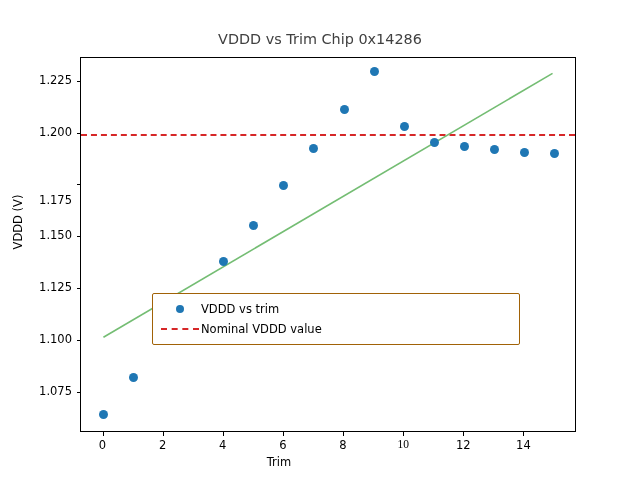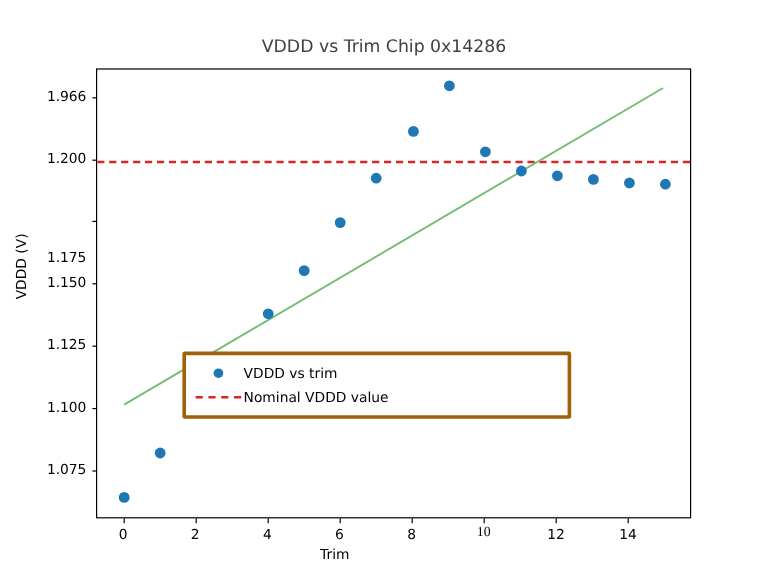--- a/index.html
+++ b/index.html
@@ -126,23 +126,23 @@
     top: 0;
     width: 100%;
     height: 100%;
     overflow: visible;
   }
   
   #legend {
     position: absolute;
     left: 152px;
     top: 293px;
-    width: 324px;
+    width: 368px;
     background: #ffffff;
-    border: 3px solid #a16207;
+    border: 1px solid #a16207;
     border-radius: 2px;
     padding: 5px 6px 5px 6px;
     box-sizing: border-box;
   }
   .legend-row {
     display: flex;
     align-items: center;
     height: 20px;
   }
   .legend-handle {
@@ -211,25 +211,25 @@
       <div class="xticklabel" style="left: 523.394px;">14</div>
       <div class="ytick" style="top: 391.599px;"></div>
       <div class="yticklabel" style="top: 391.599px;">1.075</div>
       <div class="ytick" style="top: 339.804px;"></div>
       <div class="yticklabel" style="top: 339.804px;">1.100</div>
       <div class="ytick" style="top: 288.008px;"></div>
       <div class="yticklabel" style="top: 288.008px;">1.125</div>
       <div class="ytick" style="top: 236.213px;"></div>
       <div class="yticklabel" style="top: 236.213px;">1.150</div>
       <div class="ytick" style="top: 184.417px;"></div>
-      <div class="yticklabel" style="top: 187px; margin-top: 20px;">1.175</div>
+      <div class="yticklabel" style="top: 173px; margin-top: 20px;">1.175</div>
       <div class="ytick" style="top: 132.622px;"></div>
       <div class="yticklabel" style="top: 132.622px;">1.200</div>
       <div class="ytick" style="top: 80.826px;"></div>
-      <div class="yticklabel" style="top: 80.826px;">1.966</div>
+      <div class="yticklabel" style="top: 80.826px;">1.225</div>
     </div>
 
   <div id="plot-area">
     <div id="plot-clip">
       <div id="nominal-line" style="top: 75.6215px; border-top-color: rgb(214, 39, 40);"></div>
       <svg id="fit-line" viewBox="0 0 496 375" preserveAspectRatio="none">
         <line id="fit-line-seg" x1="22.545454545454547" y1="280.7320441988952" x2="473.4545454545455" y2="15.455801104972466" stroke="#74bd73" stroke-width="1.6"></line>
       </svg>
       <div id="points-layer">
           <div class="scatter-point" title="0, 1.0645" style="left: 22.5455px; top: 356.354px; background: rgb(31, 119, 180);"></div>

